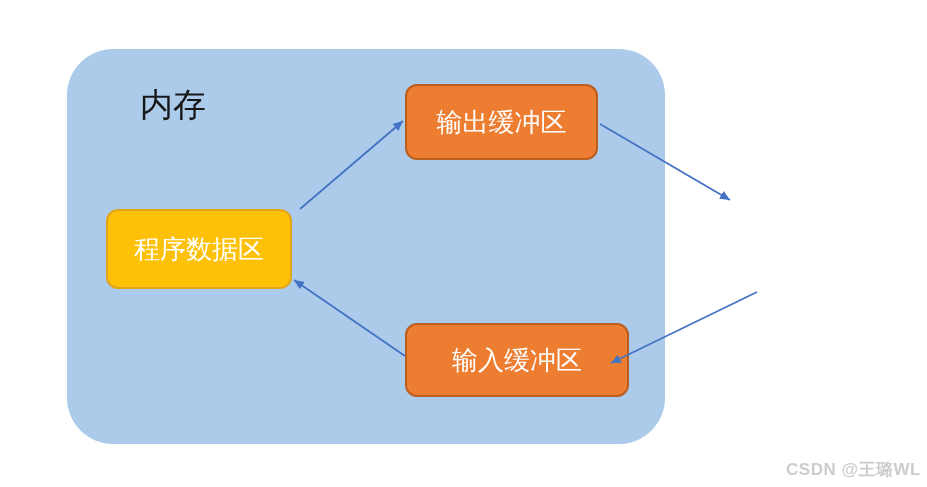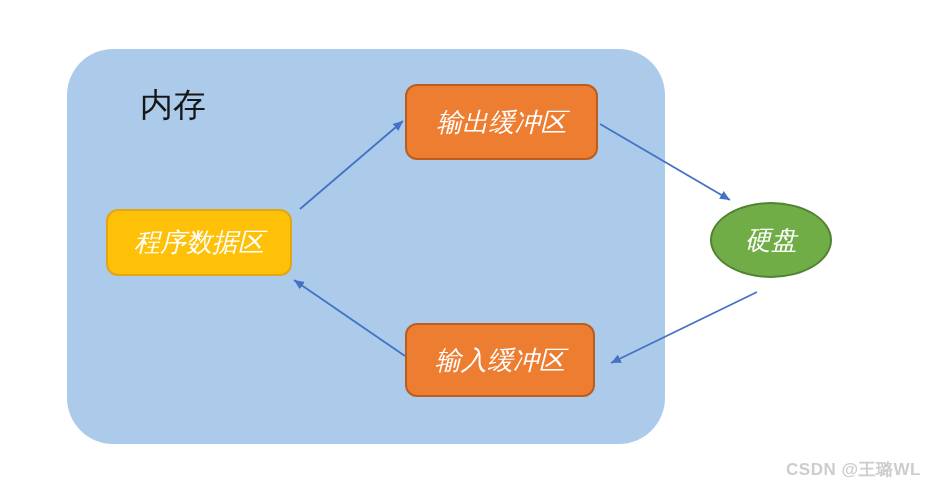--- a/index.html
+++ b/index.html
@@ -53,21 +53,20 @@
     background: var(--buffer_fill, #ED7D31);
     border-color: var(--buffer_border, #BA5E1F);
   }
   .node-green {
     background: var(--disk_fill, #70AD47);
     border: 2px solid var(--disk_border, #548235);
     border-radius: 50%;
   }
   .node-text {
     white-space: nowrap;
-    font-style: italic;
   }
   .arrows {
     position: absolute;
     left: 0;
     top: 0;
     pointer-events: none;
   }
   .arrows line {
     stroke: var(--arrow, #4472C4);
     stroke-width: 1.8;
@@ -87,35 +86,32 @@
 </style>
 </head>
 <body>
 
 <div class="stage">
 
   <div class="memory-box"></div>
 
   <div class="memory-label">内存</div>
 
-  <div class="node node-rect node-yellow" style="left:106px; top:209px; width:186px; height:67px;">
+  <div class="node node-rect node-yellow" style="left:106px; top:209px; width:186px; height:80px;">
     <span class="node-text">程序数据区</span>
   </div>
 
   <div class="node node-rect node-orange" style="left:405px; top:84px; width:193px; height:76px;">
     <span class="node-text">输出缓冲区</span>
   </div>
 
-  <div class="node node-rect node-orange" style="left:405px; top:323px; width:190px; height:74px;">
+  <div class="node node-rect node-orange" style="left:405px; top:323px; width:224px; height:74px;">
     <span class="node-text">输入缓冲区</span>
   </div>
 
-  <div class="node node-green" style="left:710px; top:202px; width:122px; height:76px;">
-    <span class="node-text">硬盘</span>
-  </div>
 
   <svg class="arrows" width="927" height="487" viewBox="0 0 927 487">
     <defs>
       <marker id="arrowhead" markerUnits="userSpaceOnUse" markerWidth="12" markerHeight="12" refX="10" refY="5" orient="auto">
         <path class="arrowhead" d="M0,0.5 L10,5 L0,9.5 Z"></path>
       </marker>
     </defs>
     <line x1="300" y1="209" x2="403" y2="121" marker-end="url(#arrowhead)"></line>
     <line x1="600" y1="124" x2="730" y2="200" marker-end="url(#arrowhead)"></line>
     <line x1="757" y1="292" x2="611" y2="363" marker-end="url(#arrowhead)"></line>

